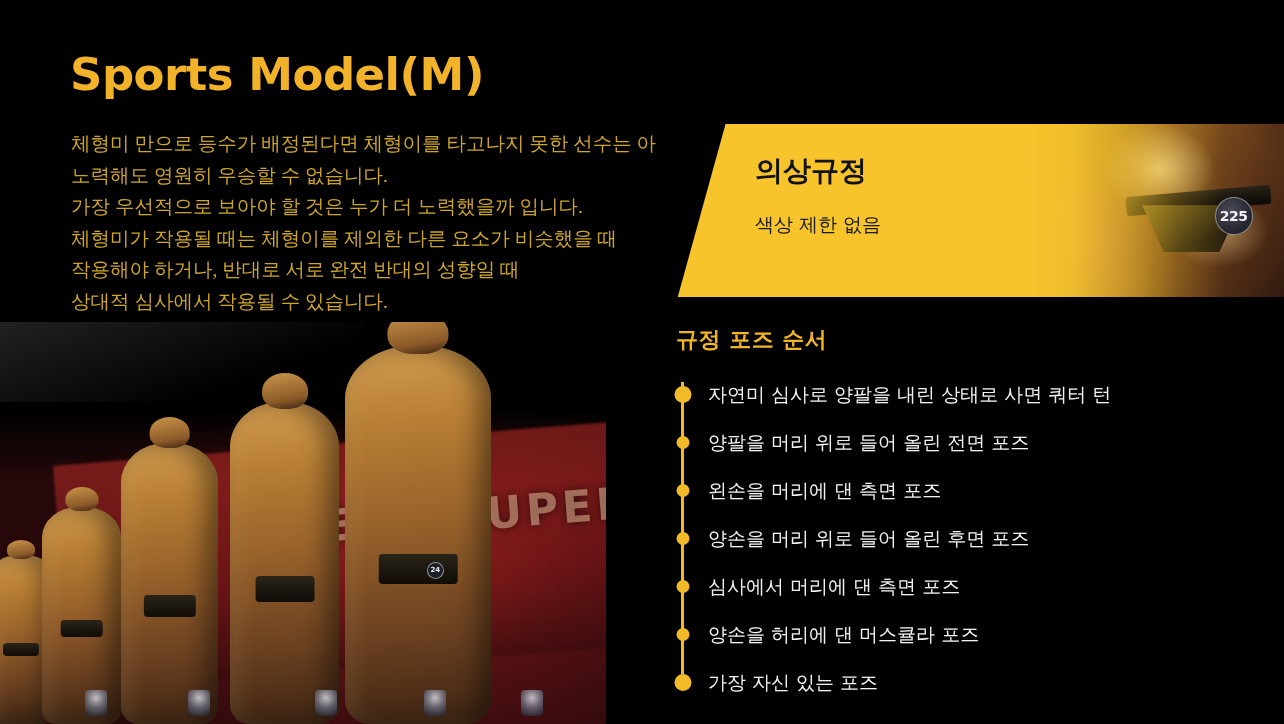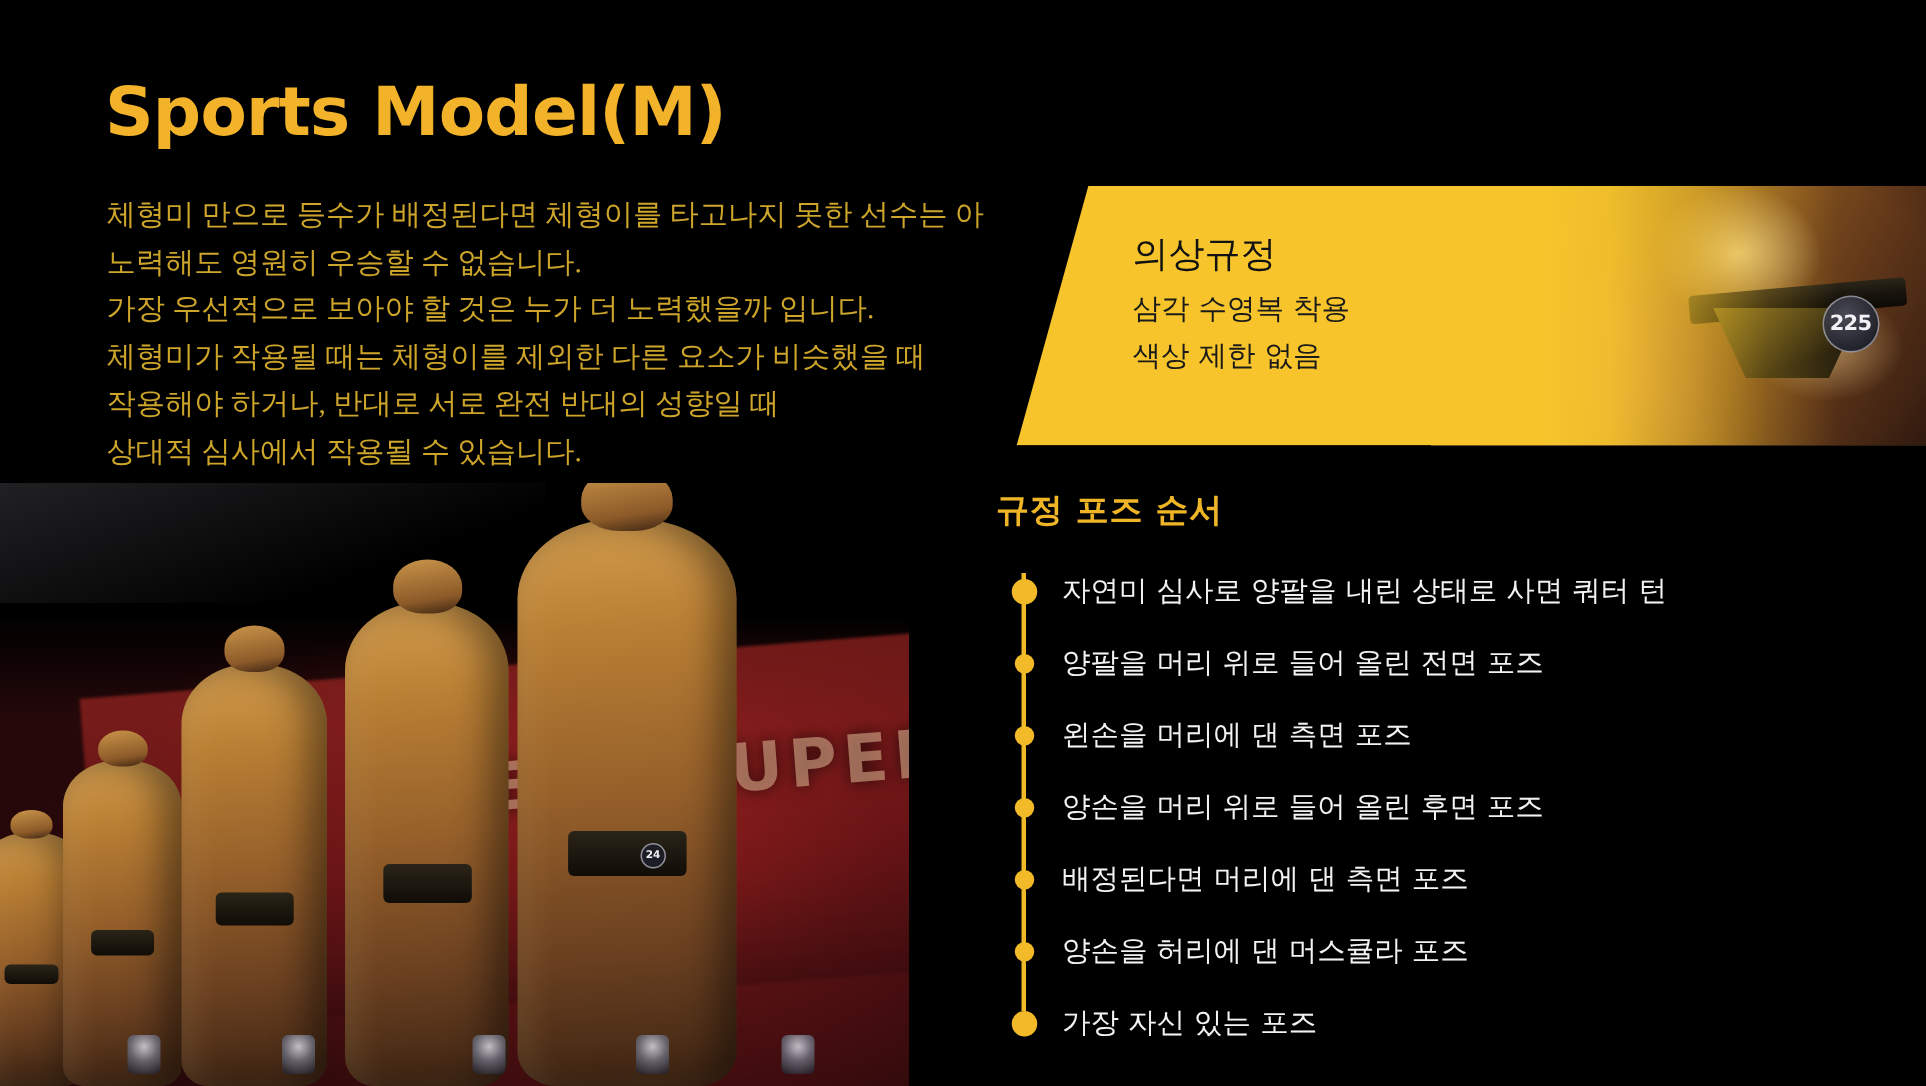--- a/index.html
+++ b/index.html
@@ -129,24 +129,24 @@
     font-weight: bold;
     letter-spacing: -0.5px;
   }
   #costume-text {
     position: absolute;
     left: 84px;
     top: 32px;
     color: #141414;
   }
   #costume-heading {
-    font-size: 24px;
-    font-weight: normal;
+    font-size: 28px;
+    font-weight: bold;
     line-height: 1.1;
-    margin-bottom: 9px;
+    margin-bottom: 22px;
     color: #121212;
   }
   #costume-text .rule-line {
     font-size: 19px;
     line-height: 31px;
     color: #1a1a1a;
     display: block;
   }
 
   
@@ -255,21 +255,21 @@
   
   #pose-section {
     position: absolute;
     left: 660px;
     top: 322px;
     width: 624px;
     height: 402px;
   }
   #pose-header {
     position: absolute;
-    left: 4px;
+    left: 16px;
     top: 3px;
     display: flex;
     align-items: flex-end;
     gap: 17px;
     white-space: nowrap;
   }
   #pose-title {
     font-size: 22px;
     font-weight: bold;
     color: #EFB527;
@@ -347,21 +347,20 @@
       <div class="img">
         <div class="waistband"></div>
         <div class="trunks"></div>
         <div class="number-tag">225</div>
       </div>
       <div class="fade"></div>
     </div>
 
     <div id="costume-text">
       <div id="costume-heading">의상규정</div>
-      <span class="rule-line">삼각 수영복 착용</span>
       <span class="rule-line">색상 제한 없음</span>
     </div>
   </div>
 
   <div id="stage-photo">
     <div class="backdrop"></div>
     <div class="screen-band"></div>
     <div class="truss"></div>
     <div class="screen-text">PEAK SUPER SERIES</div>
 
@@ -413,21 +412,21 @@
       <div class="pose-item" style="top:96px;">
         <span class="pose-dot"></span>
         <span class="pose-label">왼손을 머리에 댄 측면 포즈</span>
       </div>
       <div class="pose-item" style="top:144px;">
         <span class="pose-dot"></span>
         <span class="pose-label">양손을 머리 위로 들어 올린 후면 포즈</span>
       </div>
       <div class="pose-item" style="top:192px;">
         <span class="pose-dot"></span>
-        <span class="pose-label">배정된다면 머리에 댄 측면 포즈</span>
+        <span class="pose-label">심사에서 머리에 댄 측면 포즈</span>
       </div>
       <div class="pose-item" style="top:240px;">
         <span class="pose-dot"></span>
         <span class="pose-label">양손을 허리에 댄 머스큘라 포즈</span>
       </div>
       <div class="pose-item endcap" style="top:288px;">
         <span class="pose-dot"></span>
         <span class="pose-label">가장 자신 있는 포즈</span>
       </div>
     </div>

